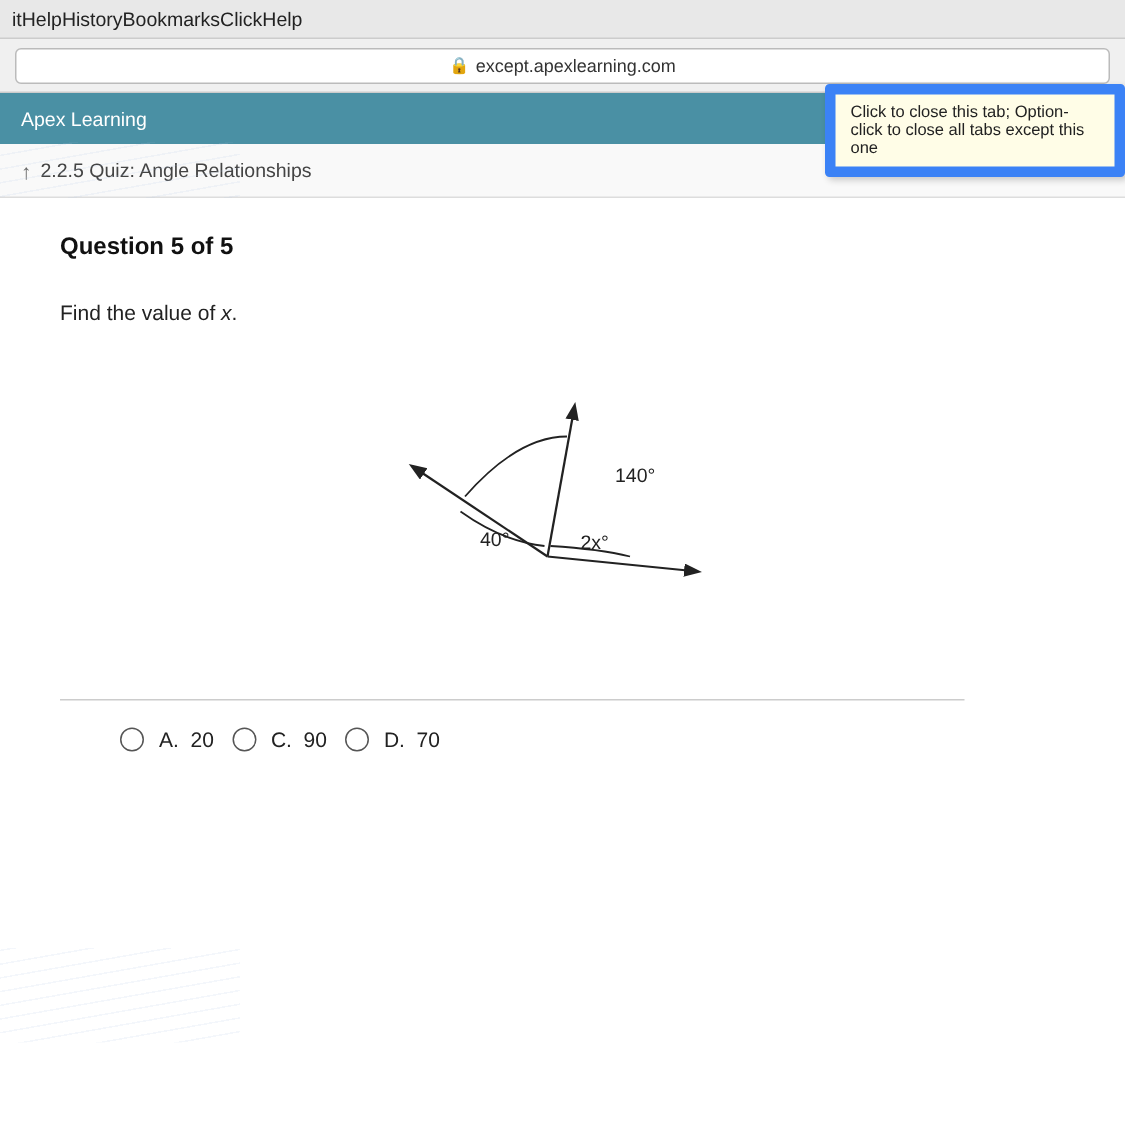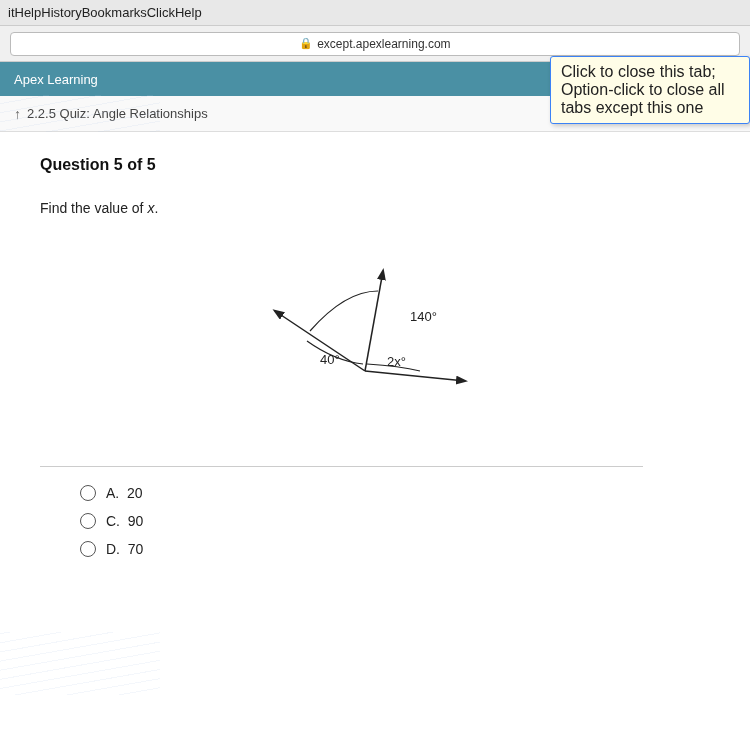--- a/index.html
+++ b/index.html
@@ -44,24 +44,24 @@
     }
 
     .lock-icon { color: #555; font-size: 11px; }
 
     
     .tooltip-popup {
       position: absolute;
       top: 56px;
       right: 0;
       background: #fffde7;
-      border: 1px solid #3b82f6;
+      border: 7px solid #3b82f6;
       border-radius: 3px;
       padding: 6px 10px;
-      font-size: 16px;
+      font-size: 11px;
       color: #222;
       max-width: 200px;
       z-index: 100;
       box-shadow: 2px 2px 5px rgba(0,0,0,0.2);
     }
 
     
     .site-bar {
       display: flex;
       align-items: center;
@@ -115,21 +115,20 @@
     .diagram-area {
       width: 280px;
       height: 220px;
       margin: 0 auto 30px auto;
       position: relative;
     }
 
     
     .answer-choices {
       display: flex;
-      flex-direction: column;
       gap: 12px;
       margin-top: 10px;
       padding-left: 40px;
     }
 
     .answer-choice {
       display: flex;
       align-items: center;
       gap: 10px;
       font-size: 14px;

